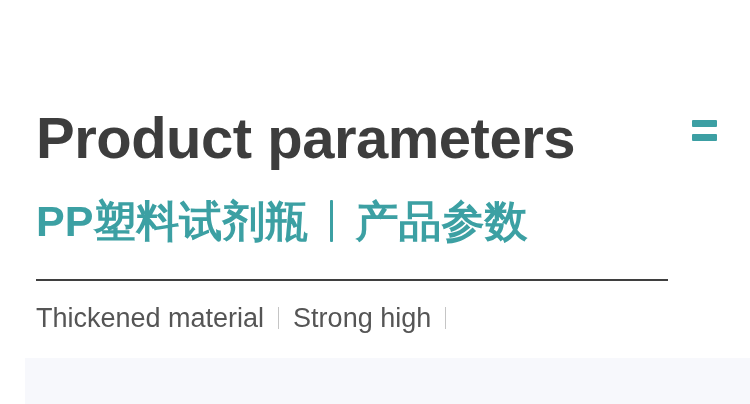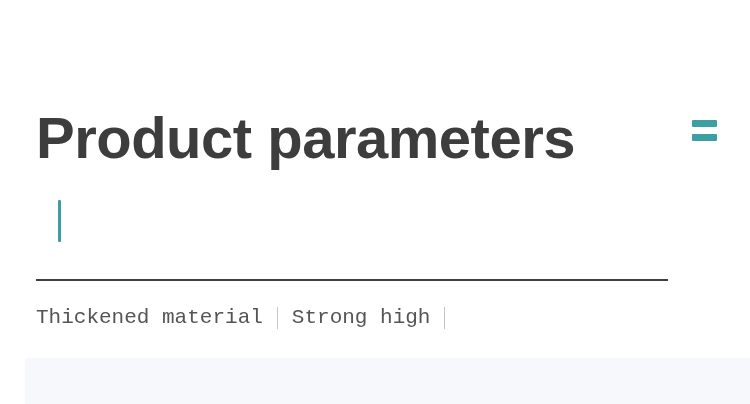--- a/index.html
+++ b/index.html
@@ -99,25 +99,24 @@
   .features-row {
     position: absolute;
     left: 36px;
     top: 304px;
     height: 28px;
     display: flex;
     align-items: center;
     white-space: nowrap;
   }
   .feature-item {
-    font-size: 21px;
+    font-size: 27px;
     line-height: 28px;
     font-weight: 400;
     color: #555555;
-    font-family: Liberation Mono, monospace;
   }
   .feature-sep {
     display: inline-block;
     width: 1px;
     height: 22px;
     background: #c5c5c5;
     margin: 0 14px;
     flex: none;
   }
 
@@ -139,21 +138,23 @@
   <div class="heading-row">
     <div class="heading-title">Product parameters</div>
   </div>
 
   <div class="equals-mark">
     <span class="bar b1"></span>
     <span class="bar b2"></span>
   </div>
 
   <div class="cn-row">
+    <span class="cn-text">PP塑料试剂瓶</span>
     <span class="cn-sep"></span>
+    <span class="cn-text">产品参数</span>
   </div>
 
   <div class="divider"></div>
 
   <div class="features-row">
     <span class="feature-item">Thickened material</span>
     <span class="feature-sep"></span>
     <span class="feature-item">Strong high</span>
     <span class="feature-sep"></span>
   </div>

